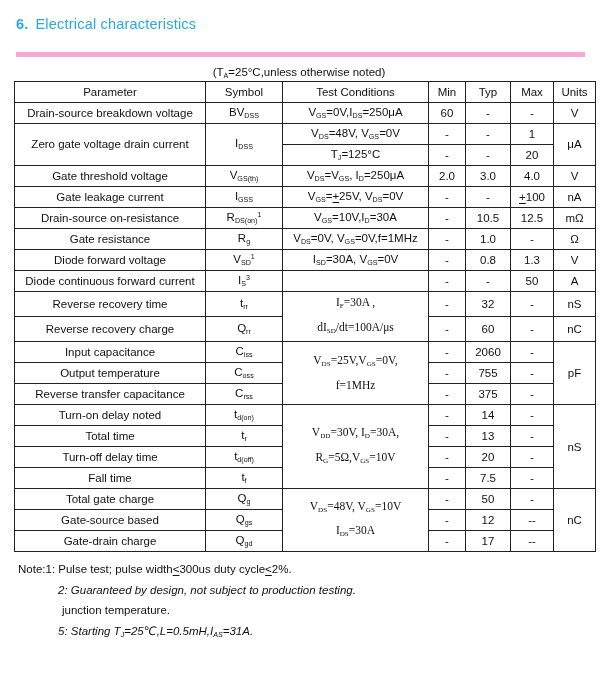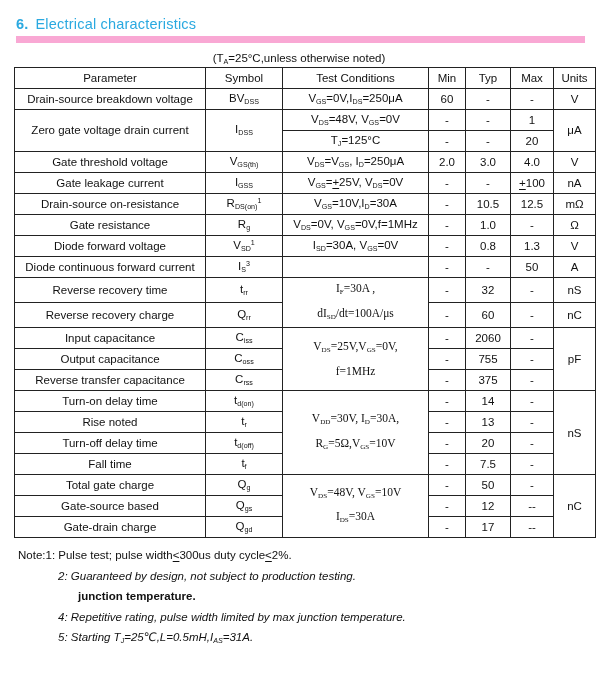--- a/index.html
+++ b/index.html
@@ -6,21 +6,21 @@
   body{
     width:610px;height:674px;overflow:hidden;
     font-family:"Liberation Sans","DejaVu Sans",sans-serif;
     color:#111;-webkit-font-smoothing:antialiased;
   }
   .page{position:relative;width:610px;height:674px;background:#fff;}
 
   
   .sec-head{
     margin:16px 0 0 16px;width:569px;
-    border-bottom:7px solid #f9a8d4;padding-bottom:4px;
+    border-bottom:5px solid #f9a8d4;padding-bottom:20px;
     color:#2aa9e0;font-size:14.5px;letter-spacing:.2px;
   }
   .sec-num{font-weight:bold;margin-right:7px;}
 
   
   .cond-note{
     margin:9px 12px 1px 0;text-align:center;
     font-size:11.5px;color:#111;
   }
 
@@ -39,21 +39,21 @@
   td.ldash{text-align:left;padding-left:3px;}
   .mcell div{line-height:21px;font-family:Liberation Serif, serif;}
   sub{font-size:.62em;vertical-align:-0.25em;letter-spacing:0;}
   sup{font-size:.62em;vertical-align:.5em;}
   .ub{text-decoration:underline;text-underline-offset:1.5px;}
 
   
   .notes{margin:10px 0 0 18px;font-size:11.5px;color:#111;}
   .notes .ln{line-height:14px;margin-bottom:6.5px;white-space:nowrap;}
   .ind1{margin-left:40px;font-style:italic;}
-  .ind2{margin-left:60px;font-weight:bold;}
+  .ind2{margin-left:44px;}
 </style>
 </head>
 <body>
 
 <div class="page">
 
   <div class="sec-head">
     <span class="sec-num">6.</span><span>Electrical characteristics</span>
   </div>
 
@@ -193,48 +193,48 @@
       <td rowspan="3" class="mcell">
         <div>V<sub>DS</sub>=25V,V<sub>GS</sub>=0V,</div>
         <div>f=1MHz</div>
       </td>
       <td>-</td>
       <td>2060</td>
       <td>-</td>
       <td rowspan="3">pF</td>
     </tr>
     <tr>
-      <td class="param">Output capacitance</td>
+      <td class="param">Output temperature</td>
       <td>C<sub>oss</sub></td>
       <td>-</td>
       <td>755</td>
       <td>-</td>
     </tr>
     <tr>
       <td class="param">Reverse transfer capacitance</td>
       <td>C<sub>rss</sub></td>
       <td>-</td>
       <td>375</td>
       <td>-</td>
     </tr>
 
     <tr>
-      <td class="param">Turn-on delay time</td>
+      <td class="param">Turn-on delay noted</td>
       <td>t<sub>d(on)</sub></td>
       <td rowspan="4" class="mcell">
         <div>V<sub>DD</sub>=30V, I<sub>D</sub>=30A,</div>
         <div>R<sub>G</sub>=5Ω,V<sub>GS</sub>=10V</div>
       </td>
       <td>-</td>
       <td>14</td>
       <td>-</td>
       <td rowspan="4">nS</td>
     </tr>
     <tr>
-      <td class="param">Rise noted</td>
+      <td class="param">Total time</td>
       <td>t<sub>r</sub></td>
       <td>-</td>
       <td>13</td>
       <td class="ldash">-</td>
     </tr>
     <tr>
       <td class="param">Turn-off delay time</td>
       <td>t<sub>d(off)</sub></td>
       <td>-</td>
       <td>20</td>
@@ -274,17 +274,16 @@
       <td>17</td>
       <td>--</td>
     </tr>
   </tbody>
     </table>
 
   <div class="notes">
     <div class="ln">Note:1: Pulse test; pulse width<span class="ub">&lt;</span>300us duty cycle<span class="ub">&lt;</span>2%.</div>
     <div class="ln ind1">2: Guaranteed by design, not subject to production testing.</div>
     <div class="ln ind2">junction temperature.</div>
-    <div class="ln ind1">4: Repetitive rating, pulse width limited by max junction temperature.</div>
     <div class="ln ind1">5: Starting T<sub>J</sub>=25℃,L=0.5mH,I<sub>AS</sub>=31A.</div>
   </div>
 
 </div>
 
 </body></html>

